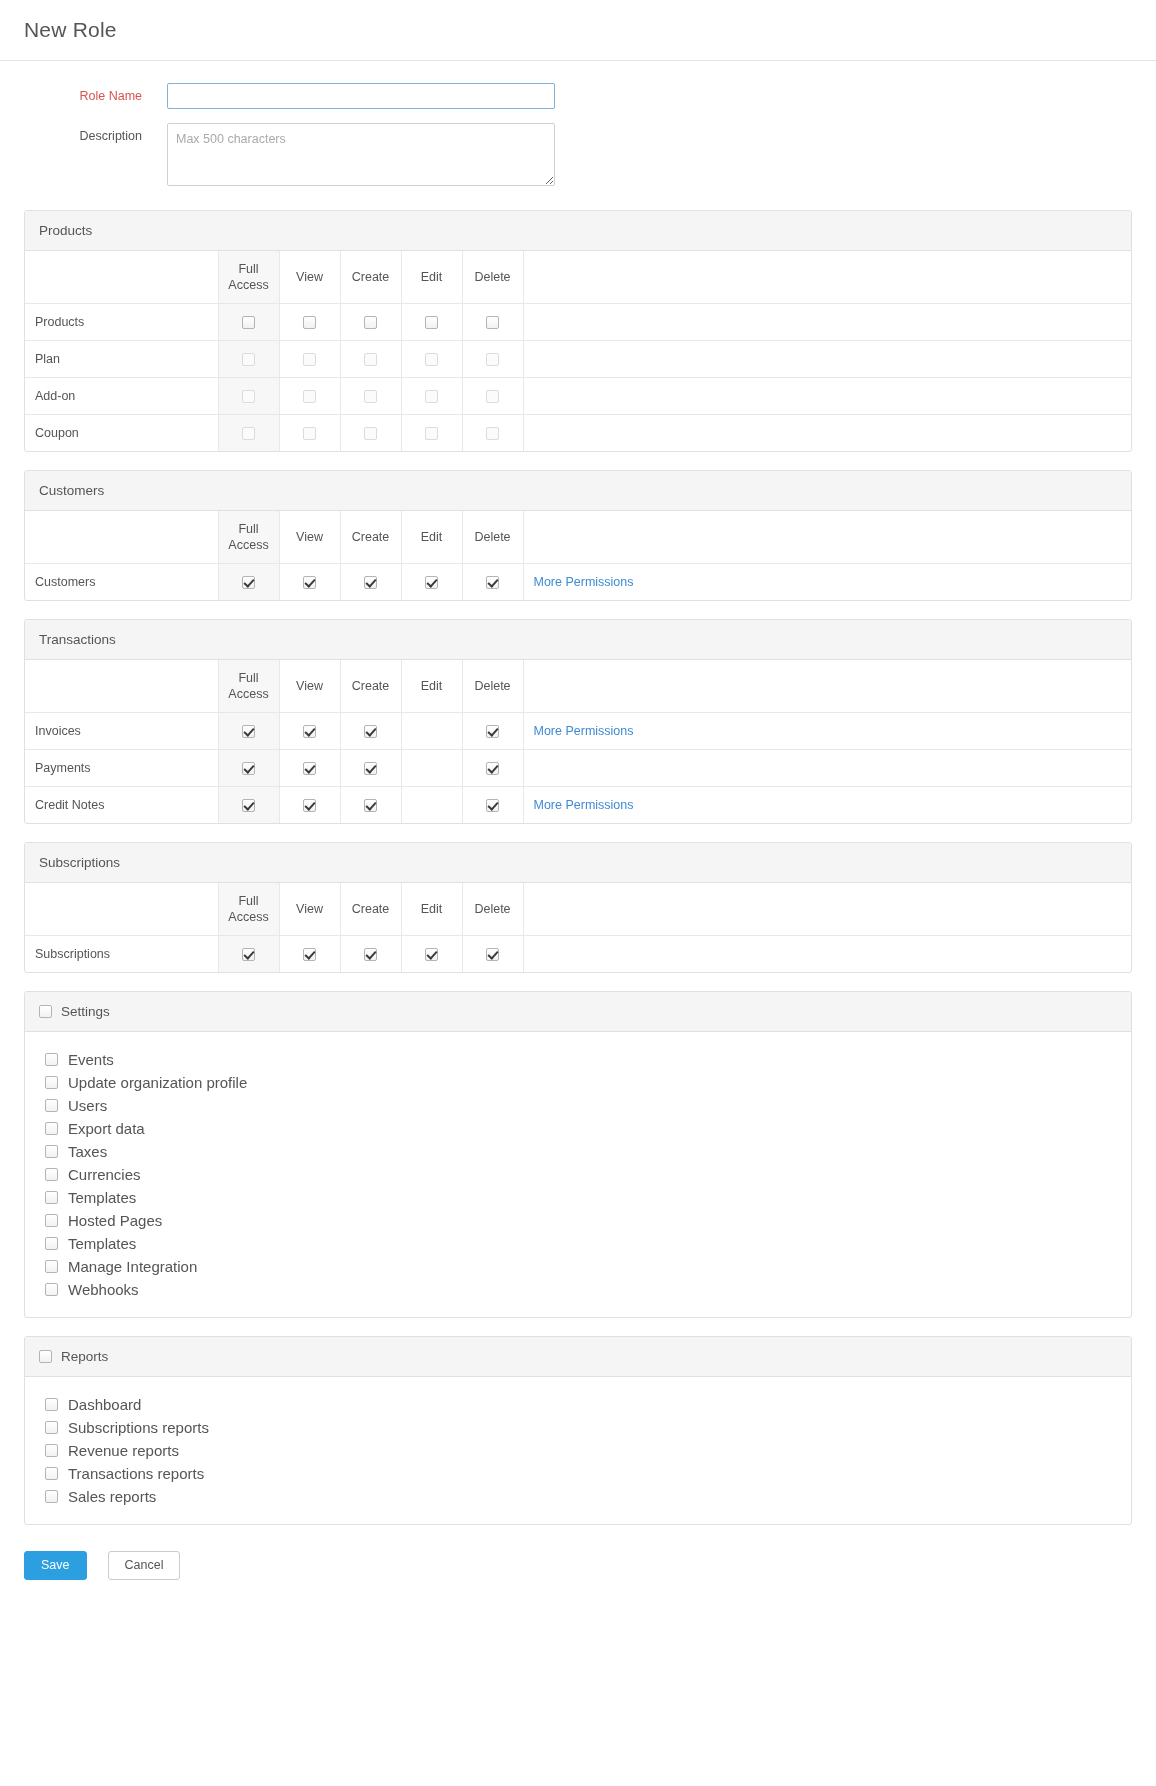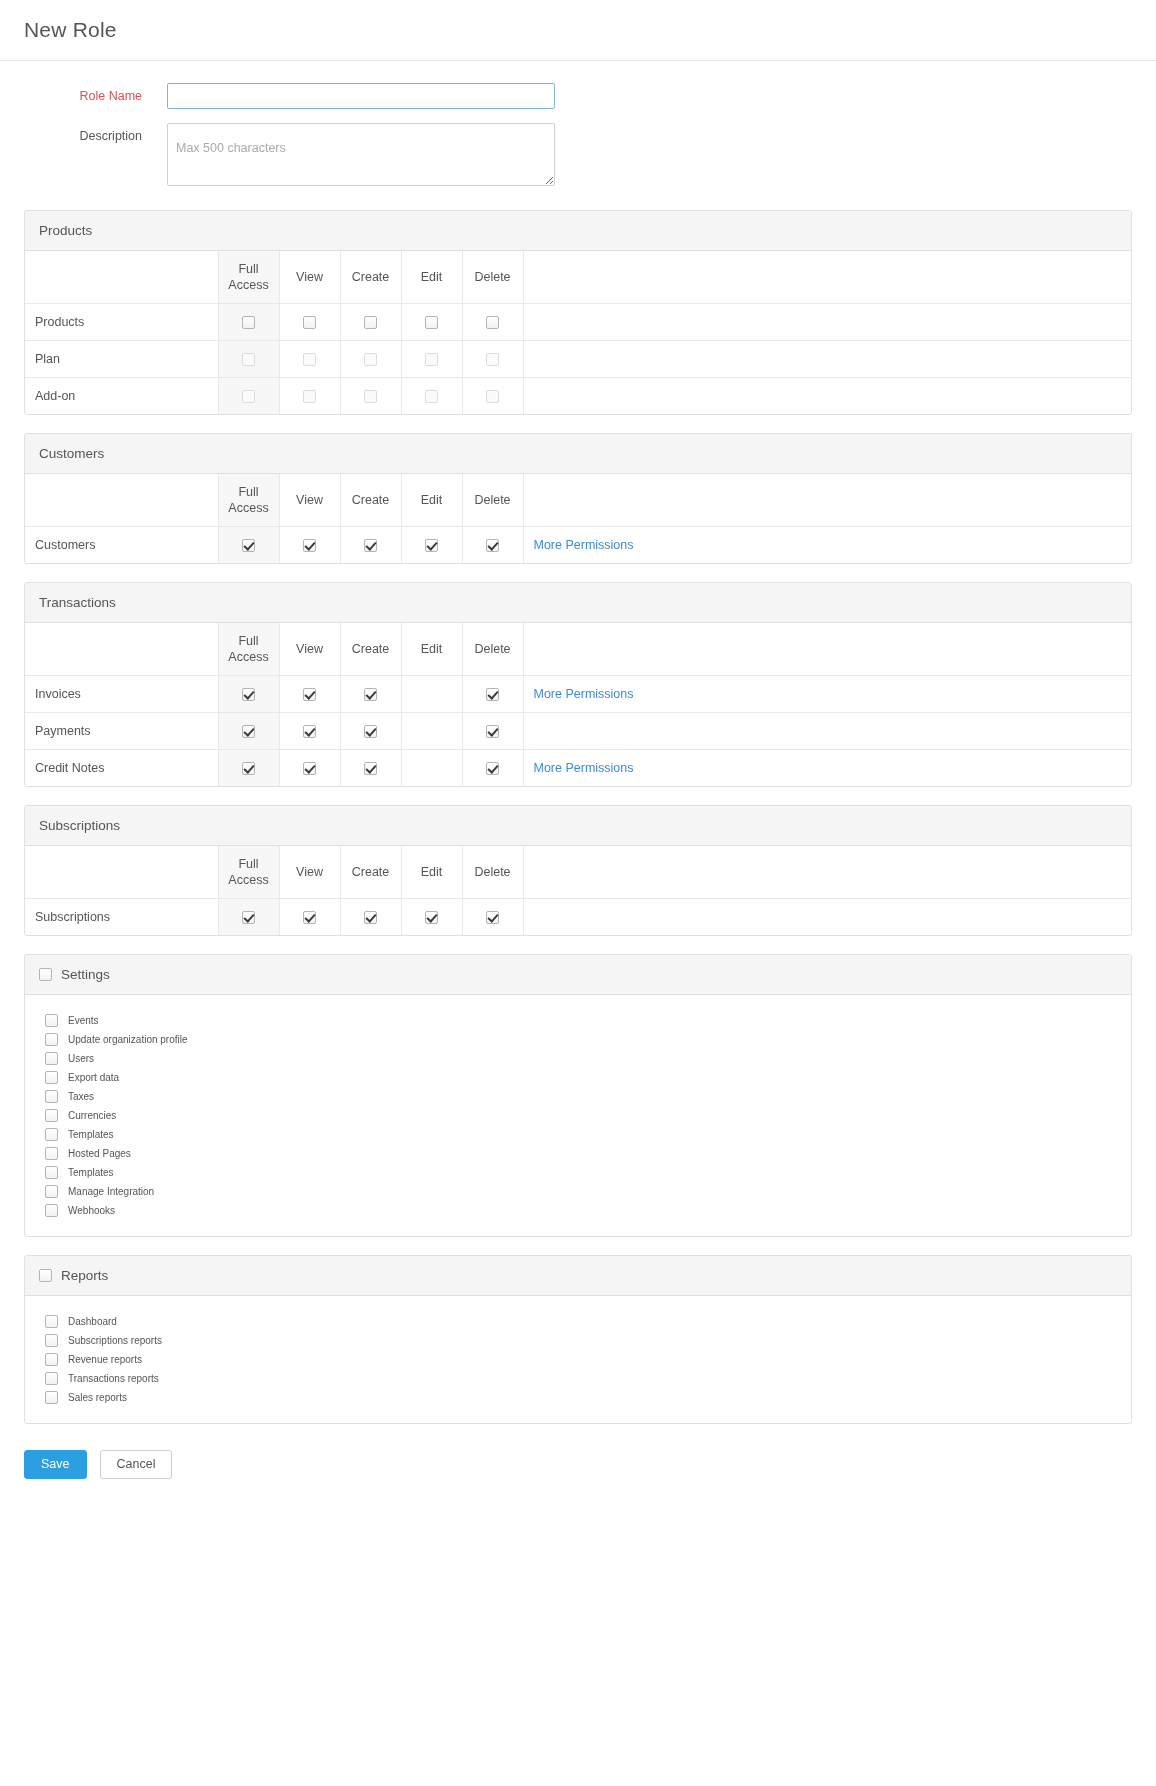--- a/index.html
+++ b/index.html
@@ -47,21 +47,21 @@
     font-size: 12.5px;
     color: #333;
     outline: none;
     background: #fff;
   }
   .textarea-input {
     width: 388px;
     height: 63px;
     border: 1px solid #d0d0d0;
     border-radius: 2px;
-    padding: 17px 8px;
+    padding: 8px 8px;
     font-family: "Liberation Sans", sans-serif;
     font-size: 12.5px;
     color: #333;
     resize: vertical;
     outline: none;
     background: #fff;
   }
   .textarea-input::placeholder, .text-input::placeholder { color: #aaa; }
 
   
@@ -147,30 +147,30 @@
     border-width: 0 2px 2px 0;
     transform: rotate(42deg);
   }
 
   
   .cb-list { padding: 16px 0 16px 20px; }
   .cb-item {
     display: flex;
     align-items: center;
     padding: 3px 0;
-    font-size: 10px;
+    font-size: 15px;
     color: #555;
   }
   .cb-item .cb { margin-right: 10px; }
 
   
   .footer {
     padding: 8px 0 18px 24px;
     display: flex;
-    gap: 13px;
+    gap: 21px;
     align-items: center;
   }
   .btn {
     font-family: "Liberation Sans", sans-serif;
     font-size: 12.5px;
     border-radius: 3px;
     padding: 7px 16px;
     cursor: pointer;
     line-height: 1;
   }
@@ -241,20 +241,29 @@
           </tr>
           <tr>
             <td class="col-name">Add-on</td>
             <td class="col-perm fa"><span class="cb dim"></span></td>
             <td class="col-perm"><span class="cb dim"></span></td>
             <td class="col-perm"><span class="cb dim"></span></td>
             <td class="col-perm"><span class="cb dim"></span></td>
             <td class="col-perm"><span class="cb dim"></span></td>
             <td class="col-rest"></td>
           </tr>
+          <tr>
+            <td class="col-name">Coupon</td>
+            <td class="col-perm fa"><span class="cb dim"></span></td>
+            <td class="col-perm"><span class="cb dim"></span></td>
+            <td class="col-perm"><span class="cb dim"></span></td>
+            <td class="col-perm"><span class="cb dim"></span></td>
+            <td class="col-perm"><span class="cb dim"></span></td>
+            <td class="col-rest"></td>
+          </tr>
         </tbody>
       </table>
     </div>
     <div class="panel">
       <div class="panel-head">
         <span>Customers</span>
       </div>
       <table class="perm">
         <thead>
           <tr>

